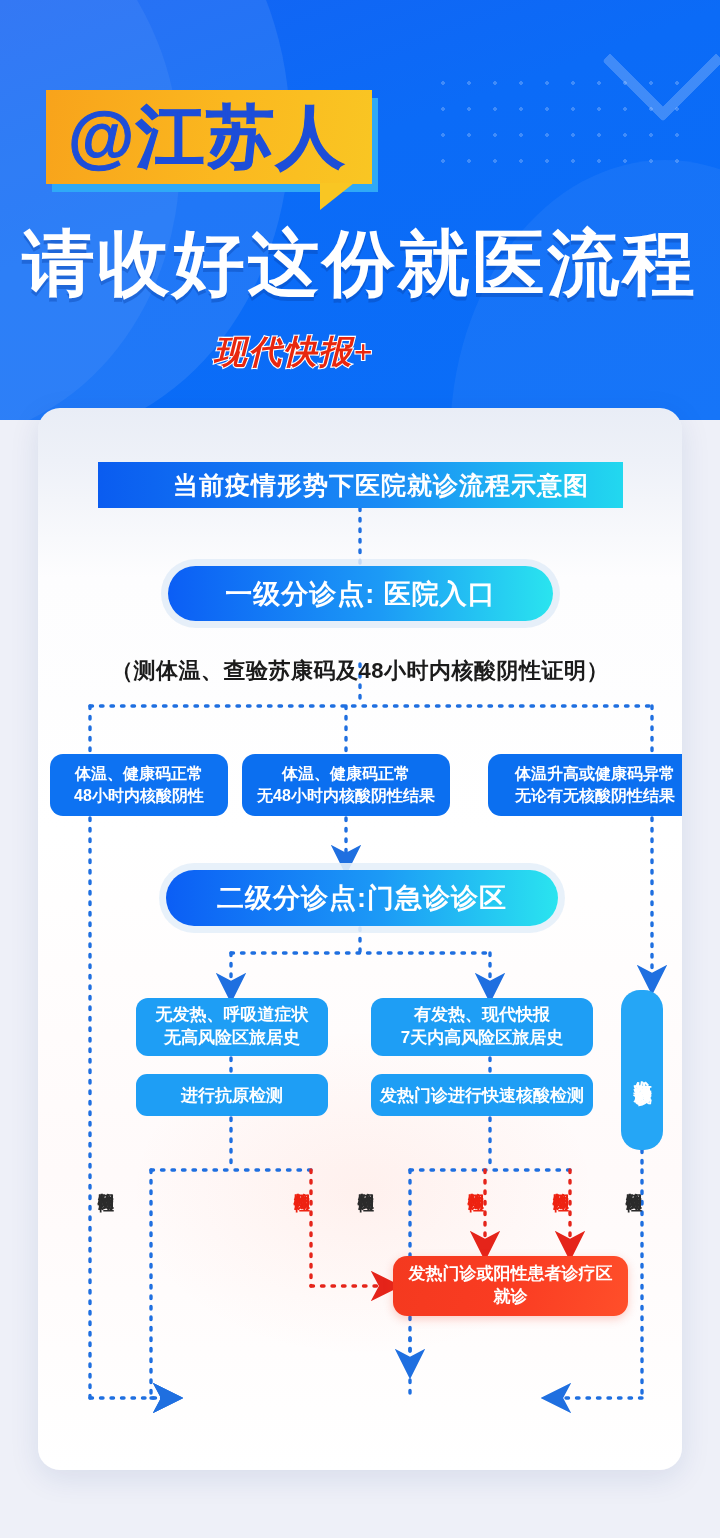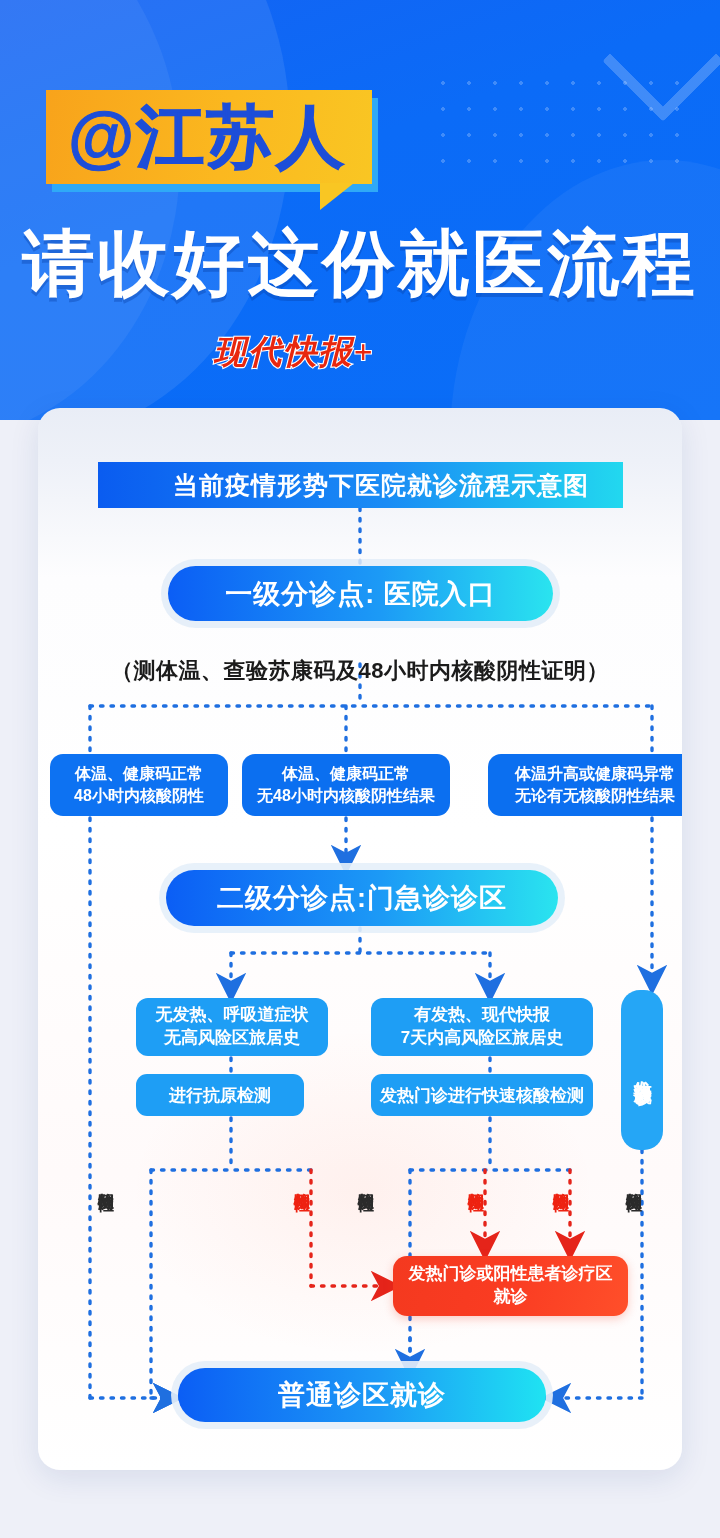--- a/index.html
+++ b/index.html
@@ -140,21 +140,21 @@
     top:590px; height:58px; border-radius:12px;
     background:#1e9ef5; font-size:17px; line-height:1.35; padding:0 8px;
   }
   .sym.s1 { left:98px;  width:192px; }
   .sym.s2 { left:333px; width:222px; }
 
   .act {
     top:666px; height:42px; border-radius:11px;
     background:#1e9ef5; font-size:17px; padding:0 8px;
   }
-  .act.a1 { left:98px;  width:168px; }
+  .act.a1 { left:98px;  width:192px; }
   .act.a2 { left:333px; width:222px; }
 
   .vnode {
     left:583px; top:582px; width:42px; height:160px; border-radius:19px;
     background:#25a6f6; font-size:18px; line-height:1.18;
     writing-mode: vertical-rl; text-orientation: upright;
     letter-spacing:1px; padding:6px 0;
   }
 
   .redbox {
@@ -312,21 +312,20 @@
 
     <div class="node vnode">发热门诊就诊</div>
 
     <div class="node redbox">
       <span>
         <span>发热门诊或阳性患者诊疗区</span><br>
         <span>就诊</span>
       </span>
     </div>
 
-    <div class="node pill3">普通诊区就诊</div>
 
     <div class="vlabel neg" style="left:60px;  top:772px;">检测阴性</div>
     <div class="vlabel pos" style="left:256px; top:772px;">检测阳性</div>
     <div class="vlabel neg" style="left:320px; top:772px;">检测阴性</div>
     <div class="vlabel pos" style="left:430px; top:772px;">检测阳性</div>
     <div class="vlabel pos" style="left:515px; top:772px;">检测阳性</div>
     <div class="vlabel neg" style="left:588px; top:772px;">检测阴性</div>
 
   </div>
 </div>

